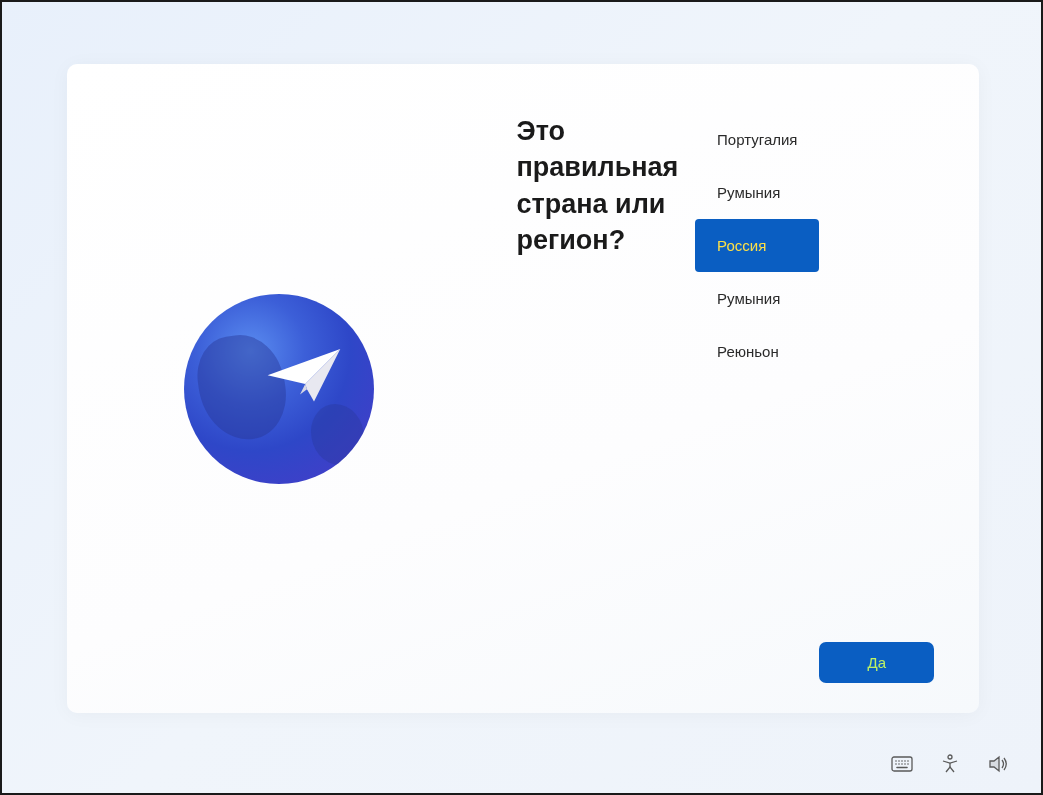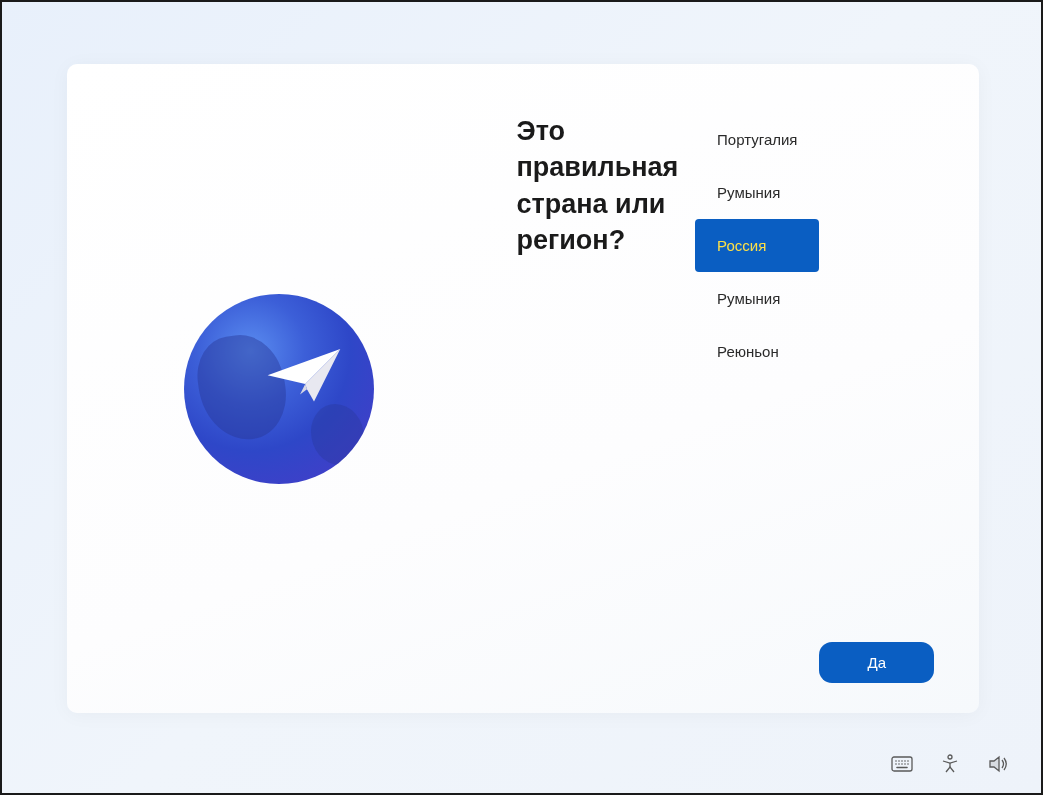--- a/index.html
+++ b/index.html
@@ -105,25 +105,25 @@
     }
     .country-item.selected {
       background: #0a5ec2;
       color: #fde047;
       border-radius: 4px;
     }
     .confirm-button {
       margin-top: auto;
       align-self: flex-end;
       background: #0a5ec2;
-      color: #ffffff;
+      color: #bef264;
       border: none;
       padding: 12px 48px;
       font-size: 15px;
-      border-radius: 13px;
+      border-radius: 7px;
       cursor: pointer;
       font-family: inherit;
     }
     .taskbar-icons {
       position: absolute;
       bottom: 18px;
       right: 32px;
       display: flex;
       gap: 26px;
       align-items: center;

